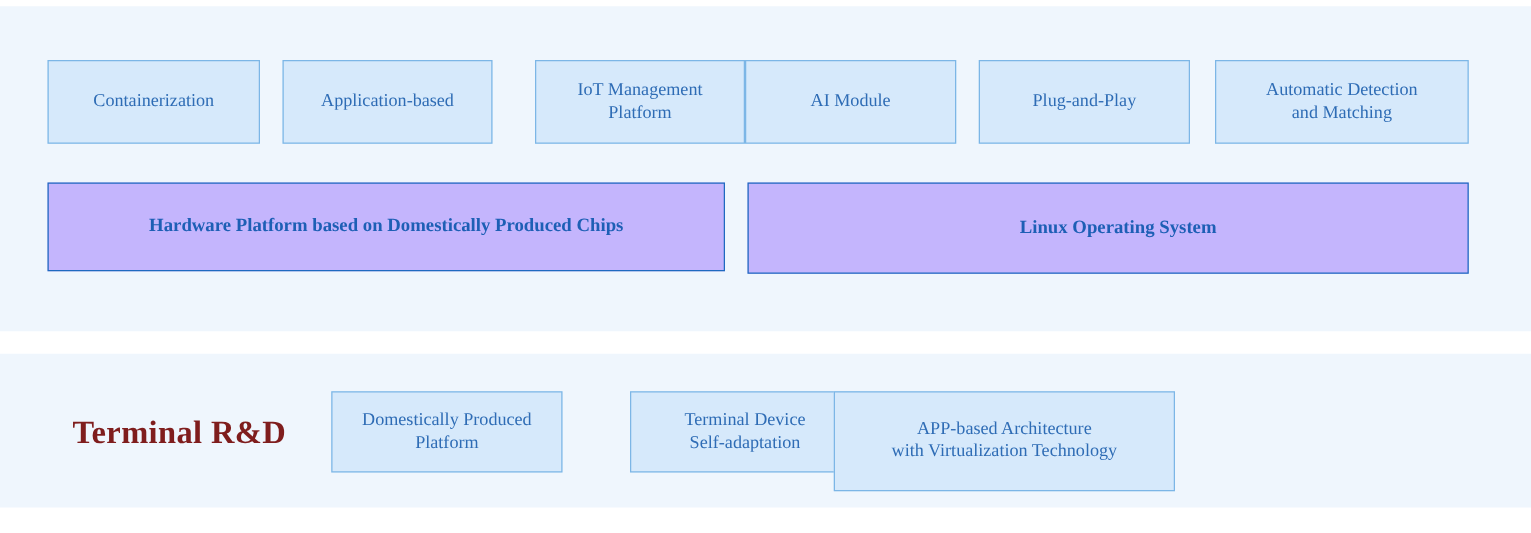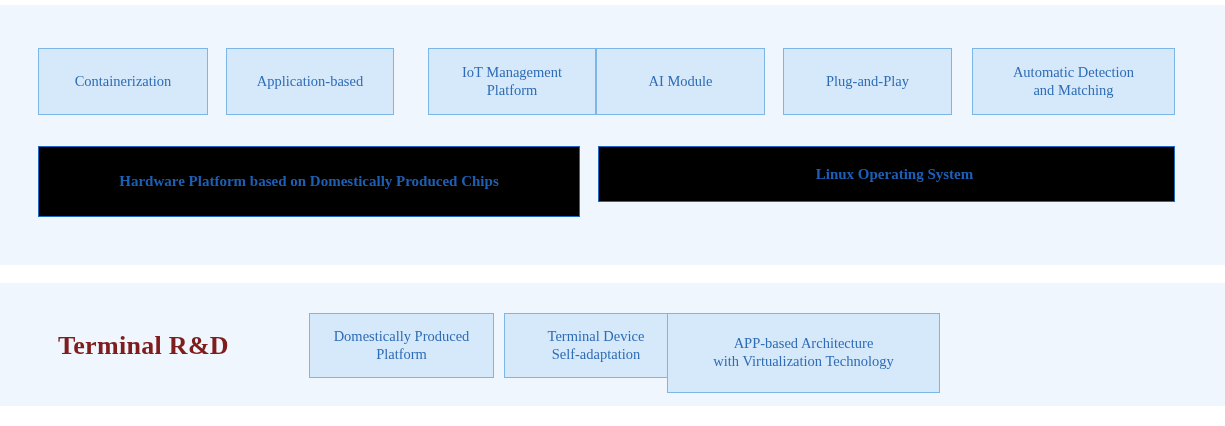--- a/index.html
+++ b/index.html
@@ -51,21 +51,21 @@
     text-align: center;
     line-height: 1.22;
     font-size: 14.5px;
     padding: 2px 6px;
   }
 
   
   .plat-box {
     position: absolute;
     box-sizing: border-box;
-    background: #000000;
+    background: #c4b5fd;
     border: 1.6px solid #1f6ac0;
     color: #1d5fb5;
     display: flex;
     align-items: center;
     justify-content: center;
     text-align: center;
     font-size: 15px;
     font-weight: bold;
     line-height: 1.25;
     padding: 2px 8px;
@@ -86,25 +86,25 @@
   
   #cap-containerization      { left: 38px;  top: 48px; width: 170px; height: 67px; }
   #cap-application-based     { left: 226px; top: 48px; width: 168px; height: 67px; }
   #cap-iot-platform          { left: 411px; top: 48px; width: 168px; height: 67px; margin-left: 17px; }
   #cap-ai-module             { left: 596px; top: 48px; width: 169px; height: 67px; }
   #cap-plug-and-play         { left: 783px; top: 48px; width: 169px; height: 67px; }
   #cap-auto-detection        { left: 972px; top: 48px; width: 203px; height: 67px; }
 
   
   #plat-hardware { left: 38px;  top: 146px; width: 542px; height: 71px; }
-  #plat-linux    { left: 598px; top: 146px; width: 577px; height: 56px; padding-left: 24px; }
+  #plat-linux    { left: 598px; top: 146px; width: 577px; height: 73px; padding-left: 24px; }
 
   
   #terminal-title      { left: 58px;  top: 325px; width: 200px; height: 42px; }
-  #cap-domestic-platform { left: 265px; top: 313px; width: 185px; height: 65px; margin-left: 44px; }
+  #cap-domestic-platform { left: 265px; top: 313px; width: 185px; height: 65px; }
   #cap-self-adaptation   { left: 464px; top: 313px; width: 184px; height: 65px; margin-left: 40px; }
   #cap-app-architecture  { left: 667px; top: 313px; width: 273px; height: 80px; }
 </style>
 </head>
 <body>
 
 <div id="canvas">
 
   <div class="band" id="band-architecture"></div>
 

